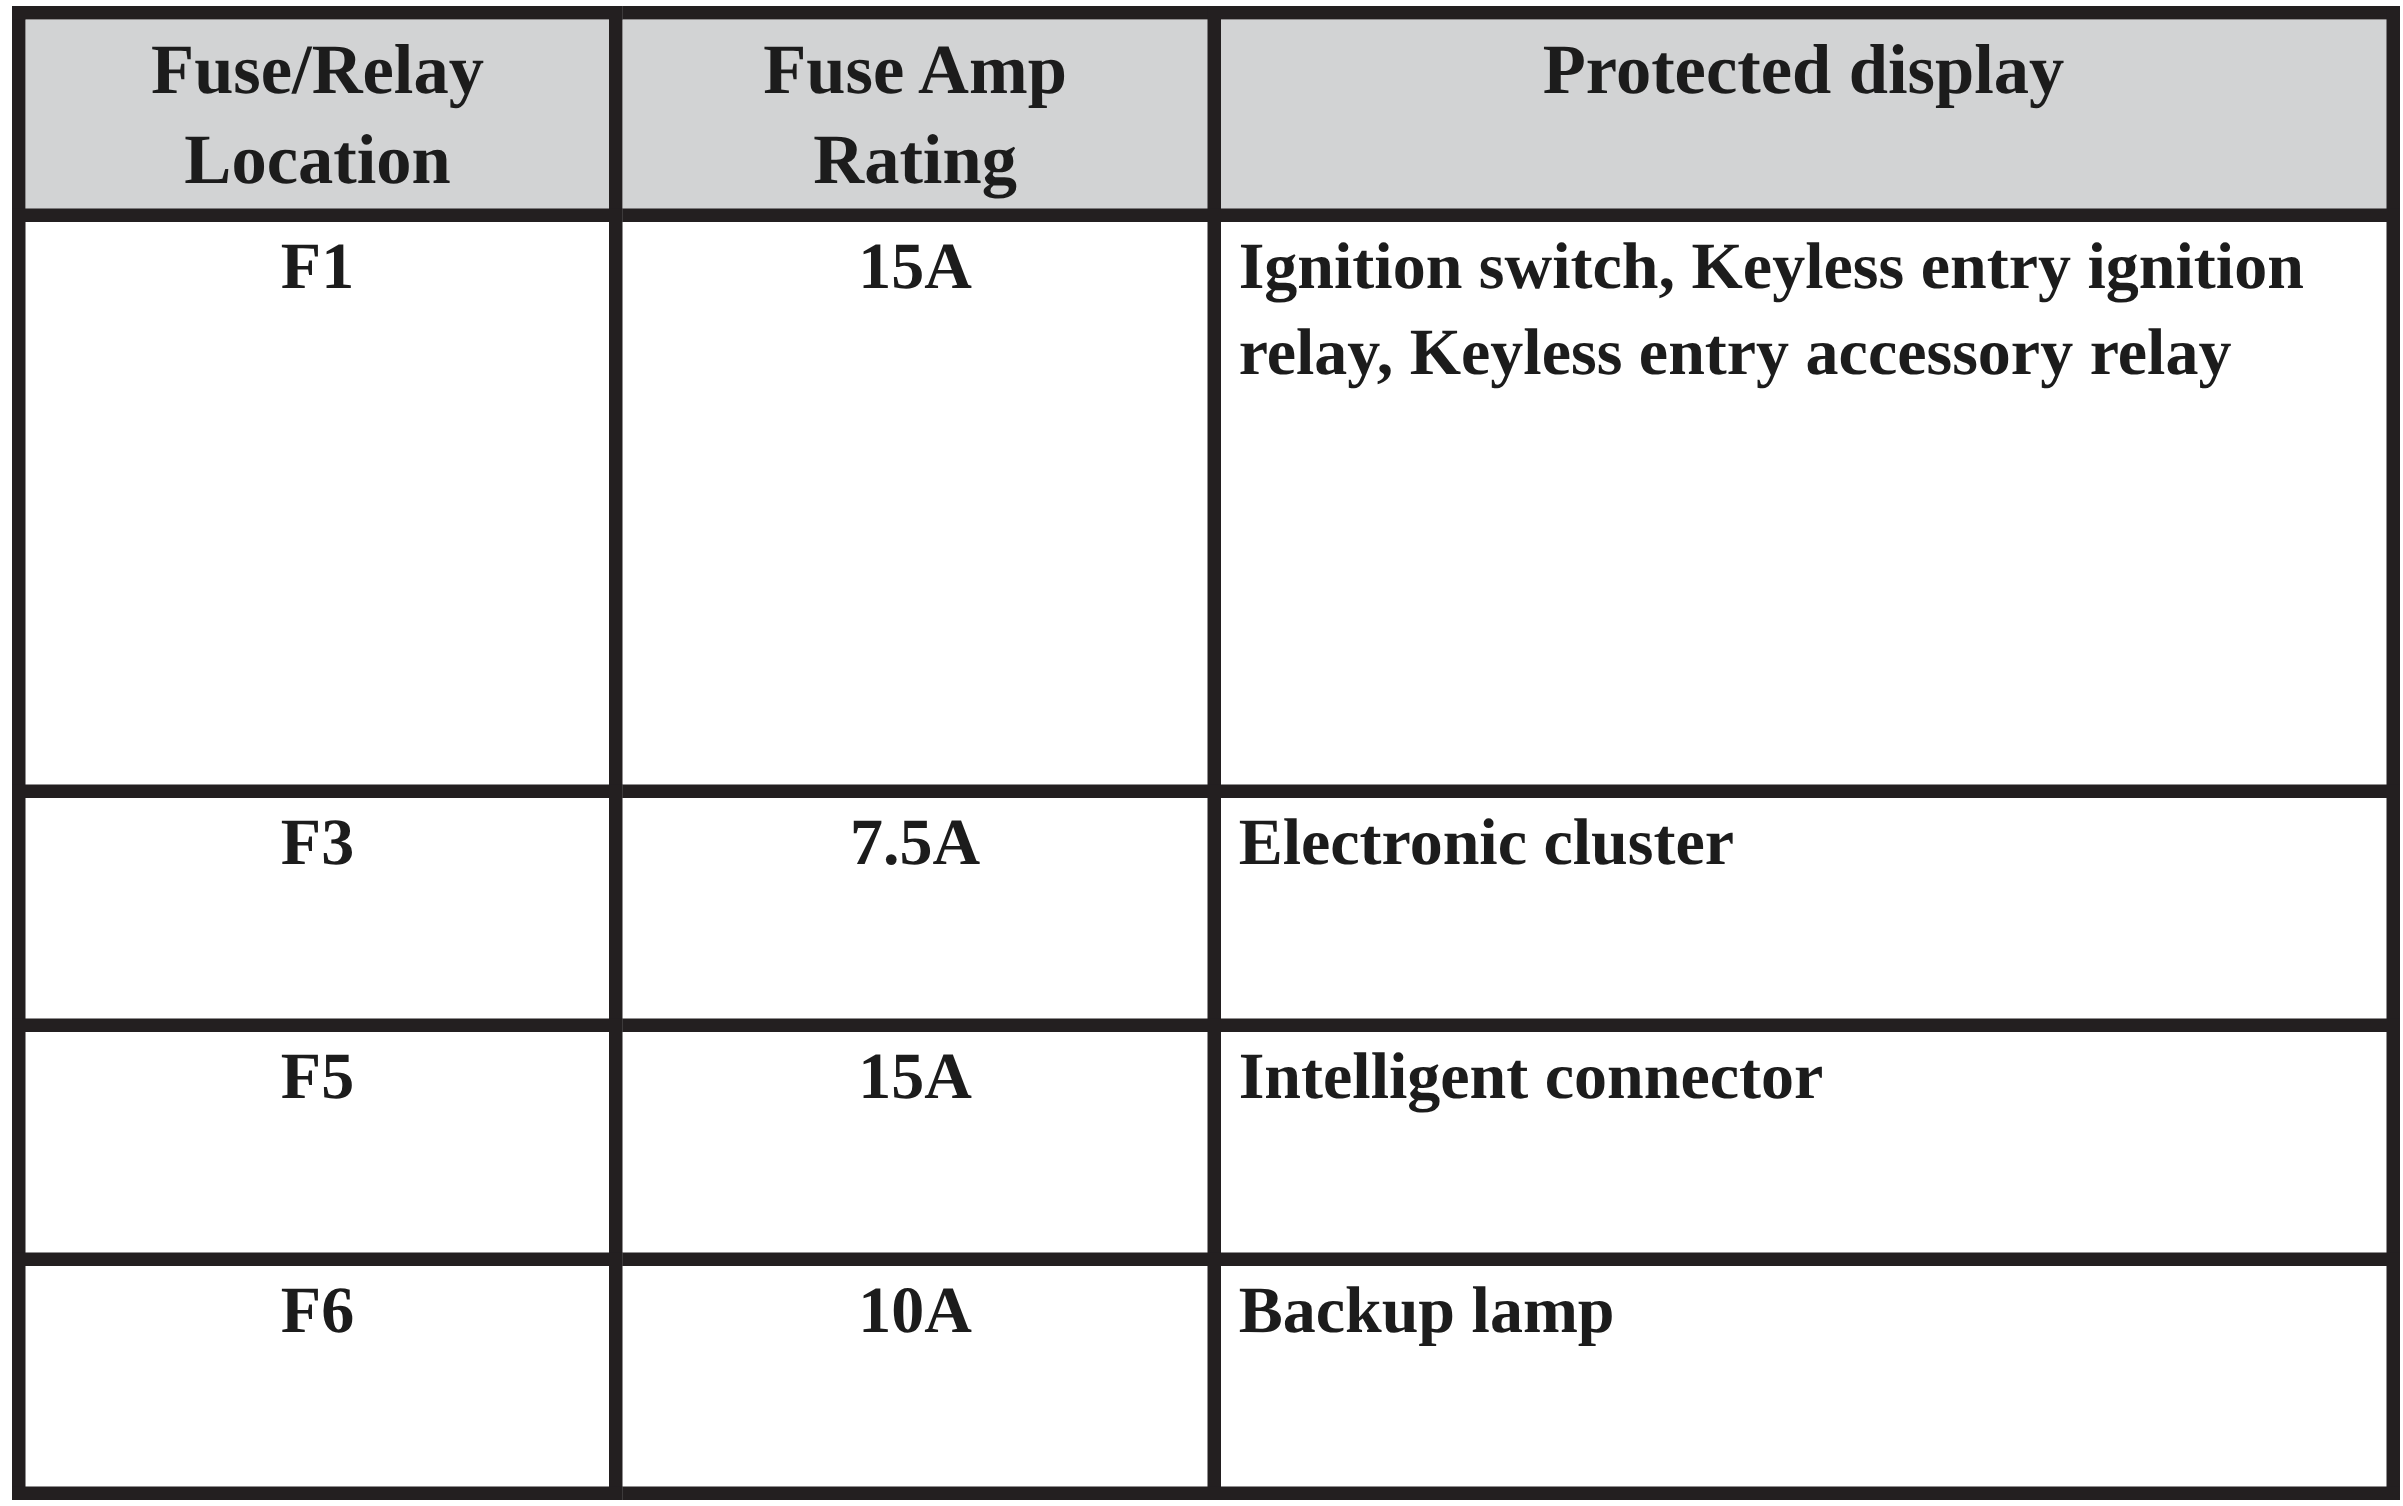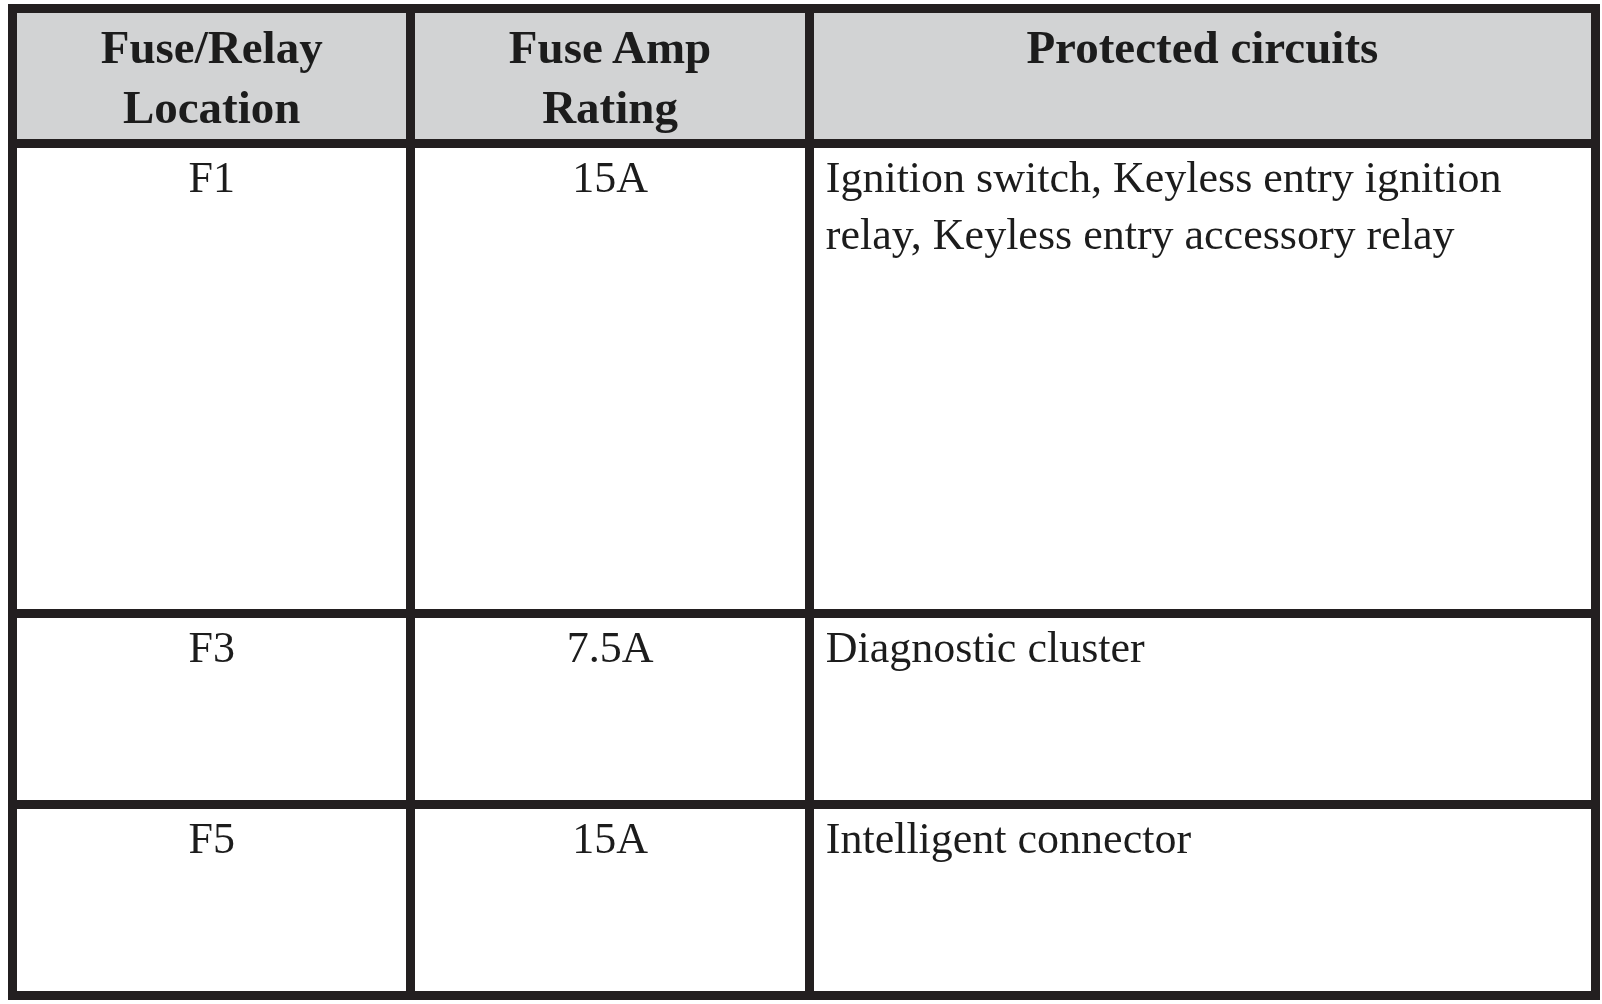--- a/index.html
+++ b/index.html
@@ -22,20 +22,21 @@
     width: 1592px;
     height: 996px;
     border-collapse: collapse;
     table-layout: fixed;
   }
   .fuse-table th, .fuse-table td {
     border: 9px solid #231f20;
     vertical-align: top;
     padding: 1px 10px 2px 10px;
     overflow: hidden;
+    font-weight: bold;
   }
   .fuse-table th {
     background: #d2d3d4;
     font-weight: bold;
     font-size: 47px;
     line-height: 60px;
     text-align: center;
     padding-top: 4px;
   }
   .fuse-table td {
@@ -74,35 +75,40 @@
       <tr class="h-head">
         <th>
           <span class="hline">Fuse/Relay</span>
           <span class="hline">Location</span>
         </th>
         <th>
           <span class="hline">Fuse Amp</span>
           <span class="hline">Rating</span>
         </th>
         <th>
-          <span class="hline">Protected circuits</span>
+          <span class="hline">Protected display</span>
         </th>
       </tr>
     </thead>
     <tbody>
       <tr class="h-3">
         <td class="loc">F1</td>
         <td class="amp">15A</td>
         <td class="circ">Ignition switch, Keyless entry ignition relay, Keyless entry accessory relay</td>
       </tr>
       <tr class="h-1">
         <td class="loc">F3</td>
         <td class="amp">7.5A</td>
-        <td class="circ">Diagnostic cluster</td>
+        <td class="circ">Electronic cluster</td>
       </tr>
       <tr class="h-1">
         <td class="loc">F5</td>
         <td class="amp">15A</td>
         <td class="circ">Intelligent connector</td>
       </tr>
+      <tr class="h-1">
+        <td class="loc">F6</td>
+        <td class="amp">10A</td>
+        <td class="circ">Backup lamp</td>
+      </tr>
     </tbody>
   </table>
 </div>
 
 </body></html>

